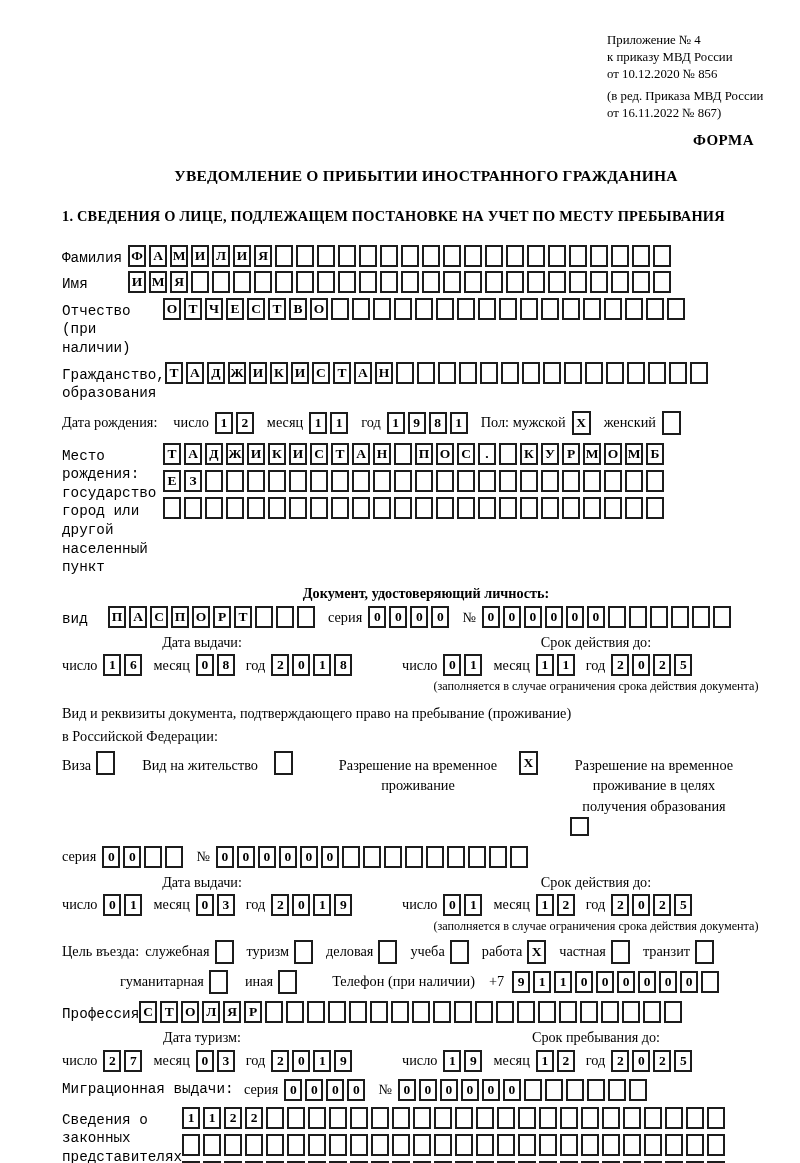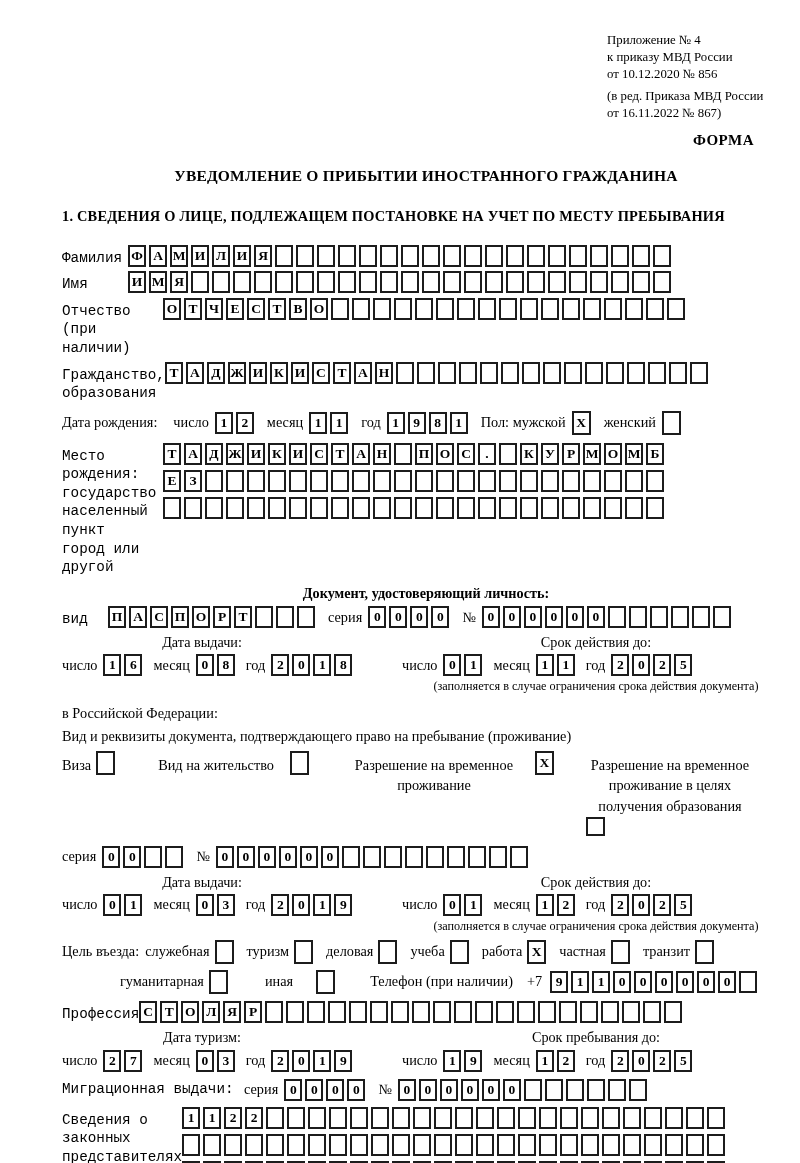--- a/index.html
+++ b/index.html
@@ -245,22 +245,22 @@
     <span class="t">Пол: мужской</span>
     <span class="cbox chk">X</span>
     <span class="t">женский</span>
     <span class="cbox chk"></span>
   </div>
 
   <div class="row" style="margin-top:8px;">
     <div class="lbl w-place">
       <div>Место рождения:</div>
       <div>государство</div>
+      <div>город или другой</div>
       <div>населенный пункт</div>
-      <div>город или другой</div>
     </div>
     <div class="stack">
       <div class="boxes">
           <span class="cbox">Т</span>
           <span class="cbox">А</span>
           <span class="cbox">Д</span>
           <span class="cbox">Ж</span>
           <span class="cbox">И</span>
           <span class="cbox">К</span>
           <span class="cbox">И</span>
@@ -418,30 +418,30 @@
             <span class="cbox">0</span>
             <span class="cbox">2</span>
             <span class="cbox">5</span>
           </span>
       </div>
       <div class="dp-note">(заполняется в случае ограничения срока действия документа)</div>
     </div>
   </div>
 
   <div class="intro">
+    <div>Вид и реквизиты документа, подтверждающего право на пребывание (проживание)</div>
     <div>в Российской Федерации:</div>
-    <div>Вид и реквизиты документа, подтверждающего право на пребывание (проживание)</div>
   </div>
 
   <div class="res-row">
     <span class="res-opt">
       <span class="res-lbl">Виза</span>
       <span class="cbox chk"></span>
     </span>
-    <span class="res-opt" style="margin-left:26px;text-align:center;">
+    <span class="res-opt" style="margin-left:10px;text-align:center;">
       <span class="res-lbl">Вид на жительство</span>
       <span class="cbox chk" style="margin-left:16px;"></span>
     </span>
     <span class="res-opt" style="margin-left:12px;">
       <span class="res-lbl wrap3">Разрешение на временное проживание</span>
       <span class="cbox chk">X</span>
     </span>
     <span class="res-opt" style="margin-left:10px;">
       <span class="res-lbl wrap4">Разрешение на временное проживание в целях получения образования</span>
       <span class="cbox chk"></span>
@@ -553,21 +553,21 @@
     <span class="popt">
         <span class="t">транзит</span>
         <span class="cbox chk"></span>
       </span>
   </div>
   <div class="purpose-row indent2">
     <span class="popt">
         <span class="t">гуманитарная</span>
         <span class="cbox chk"></span>
       </span>
-    <span class="popt" style="margin-left:24px;gap:18px;">
+    <span class="popt" style="margin-left:4px;">
         <span class="t">иная</span>
         <span class="cbox chk"></span>
       </span>
     <span class="phone-lbl">Телефон (при наличии)</span>
     <span class="plus7">+7</span>
     <span class="boxes">
         <span class="cbox">9</span>
         <span class="cbox">1</span>
         <span class="cbox">1</span>
         <span class="cbox">0</span>

